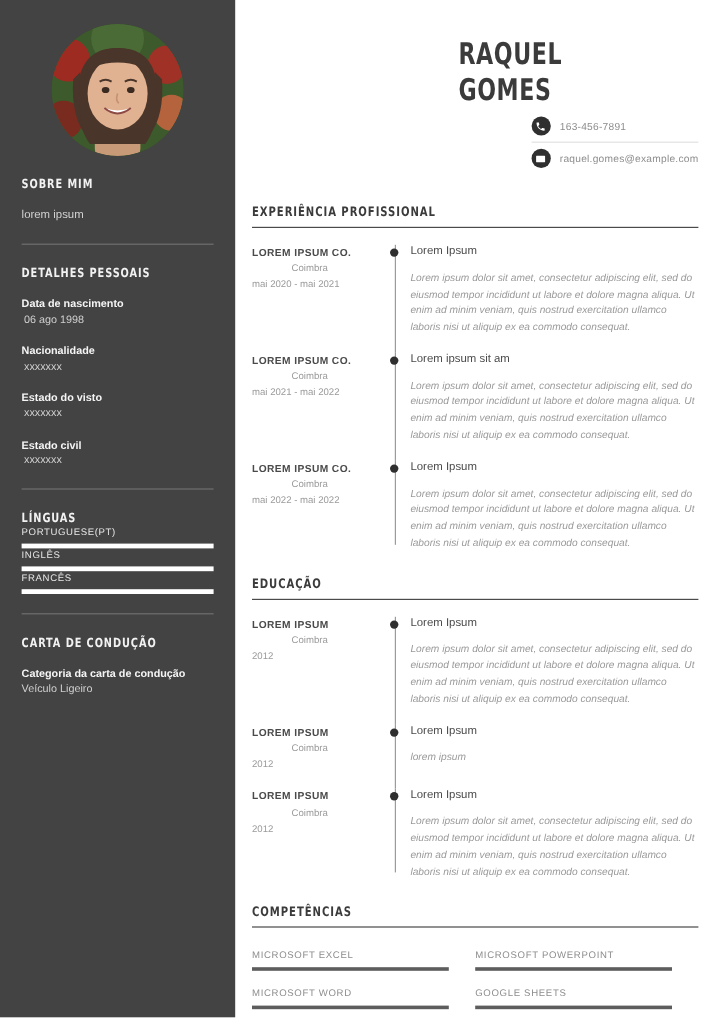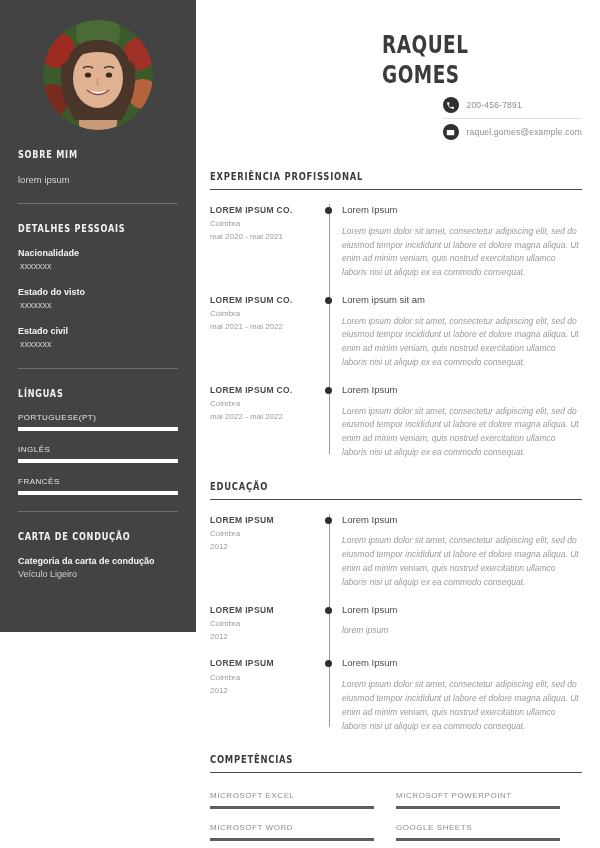--- a/index.html
+++ b/index.html
@@ -6,21 +6,21 @@
   html, body {
     width: 600px; height: 848px;
     background: #ffffff;
     font-family: "Liberation Sans", sans-serif;
     overflow: hidden;
   }
   .page { position: relative; width: 600px; height: 848px; display: flex; background:#fff; }
 
   
   .sidebar {
-    width: 196px; min-width: 196px; height: 632px;
+    width: 196px; min-width: 196px; height: 848px;
     background: #434343;
     padding: 16px 18px 16px 18px;
   }
   .photo-wrap { display:flex; justify-content:center; margin-top: 4px; }
   .photo {
     width: 110px; height: 110px; border-radius: 50%;
     overflow: hidden; position: relative;
     background: #3f5330;
   }
   .photo svg { display:block; width:110px; height:110px; }
@@ -41,21 +41,21 @@
     margin-top: 13px;
     font-size: 9.5px; color: #d2d2d2; line-height: 1.5;
   }
   .side-div {
     height: 1px; background: #6f6f6f; margin: 16px 0 0 0;
   }
   .dp-item { margin-top: 13px; }
   .dp-label { font-size: 9px; font-weight: 700; color: #f5f5f5; line-height: 1.4; }
   .dp-value { font-size: 9px; color: #cfcfcf; line-height: 1.5; padding-left: 2px; }
 
-  .lang-item { margin-top: 13px; }
+  .lang-item { }
   .lang-name {
     font-size: 8px; color: #e6e6e6; letter-spacing: .5px;
     text-transform: uppercase; line-height: 1.5;
   }
   .lang-track { height: 4px; background: #5a5a5a; margin-top: 3px; }
   .lang-fill { height: 4px; background: #ffffff; }
 
   .dl-item { margin-top: 13px; }
   .dl-label { font-size: 9px; font-weight: 700; color: #f5f5f5; line-height: 1.45; }
   .dl-value { font-size: 9px; color: #cfcfcf; line-height: 1.5; }
@@ -86,21 +86,21 @@
     font-family: "DejaVu Sans Condensed", "Liberation Sans Narrow", "Liberation Sans", sans-serif;
     font-weight: 700; font-size: 11px; letter-spacing: .9px;
     color: #3b3b3b; text-transform: uppercase;
     transform: scaleX(0.85); transform-origin: left center; white-space: nowrap;
   }
   .sec-rule { height: 1px; background: #4a4a4a; margin-top: 6px; }
 
   .entry { display: flex; margin-top: 14px; }
   .entry-left { width: 112px; min-width: 112px; padding-right: 8px; }
   .e-org { font-size: 8.5px; font-weight: 700; color: #4a4a4a; letter-spacing: .35px; line-height: 1.45; text-transform: uppercase; }
-  .e-city { font-size: 8px; color: #9a9a9a; line-height: 1.6; margin-top: 2px; }
+  .e-city { font-size: 8px; color: #9a9a9a; line-height: 1.6; margin-top: 2px; margin-left: 33px; }
   .e-date { font-size: 8px; color: #9a9a9a; line-height: 1.6; }
 
   .entry-time { width: 16px; min-width: 16px; position: relative; }
   .tl-line { position: absolute; left: 7px; top: 0; bottom: -14px; width: 1px; background: #9b9b9b; }
   .entry:last-child .tl-line { bottom: 6px; }
   .tl-dot { position: absolute; left: 3px; top: 3px; width: 7px; height: 7px; border-radius: 50%; background: #2f2f2f; }
 
   .entry-right { flex: 1; padding-left: 4px; }
   .e-title { font-size: 9.5px; color: #4a4a4a; line-height: 1.35; }
   .e-desc { font-size: 8.5px; color: #9a9a9a; line-height: 1.62; margin-top: 8px; font-style: italic; }
@@ -153,20 +153,24 @@
 
     <div class="side-section">
       <div class="side-h">SOBRE MIM</div>
       <div class="side-about">lorem ipsum</div>
     </div>
     <div class="side-div"></div>
 
     <div class="side-section">
       <div class="side-h">DETALHES PESSOAIS</div>
       <div class="dp-item">
+        <div class="dp-label">Data de nascimento</div>
+        <div class="dp-value">06 ago 1998</div>
+      </div>
+      <div class="dp-item">
         <div class="dp-label">Nacionalidade</div>
         <div class="dp-value">xxxxxxx</div>
       </div>
       <div class="dp-item">
         <div class="dp-label">Estado do visto</div>
         <div class="dp-value">xxxxxxx</div>
       </div>
       <div class="dp-item">
         <div class="dp-label">Estado civil</div>
         <div class="dp-value">xxxxxxx</div>
@@ -215,21 +219,21 @@
       </div>
       <div class="contacts">
 
 
         <div class="contact-row">
           <span class="cicon">
             <svg width="9" height="9" viewBox="0 0 24 24" fill="#fff">
                 <path d="M6.6 10.8c1.4 2.8 3.8 5.1 6.6 6.6l2.2-2.2c.3-.3.7-.4 1-.2 1.1.4 2.4.6 3.6.6.6 0 1 .5 1 1V20c0 .6-.4 1-1 1C10.6 21 3 13.4 3 4c0-.6.5-1 1-1h3.5c.6 0 1 .4 1 1 0 1.3.2 2.5.6 3.6.1.4 0 .8-.2 1.1l-2.3 2.1z"></path>
               </svg>
           </span>
-          <span class="ctext">200-456-7891</span>
+          <span class="ctext">163-456-7891</span>
         </div>
 
         <div class="contact-row">
           <span class="cicon">
             <svg width="9" height="9" viewBox="0 0 24 24" fill="#fff">
                 <path d="M3 5h18a1 1 0 0 1 1 1v12a1 1 0 0 1-1 1H3a1 1 0 0 1-1-1V6a1 1 0 0 1 1-1zm9 8L4.2 7h15.6L12 13z"></path>
               </svg>
           </span>
           <span class="ctext">raquel.gomes@example.com</span>
         </div>

